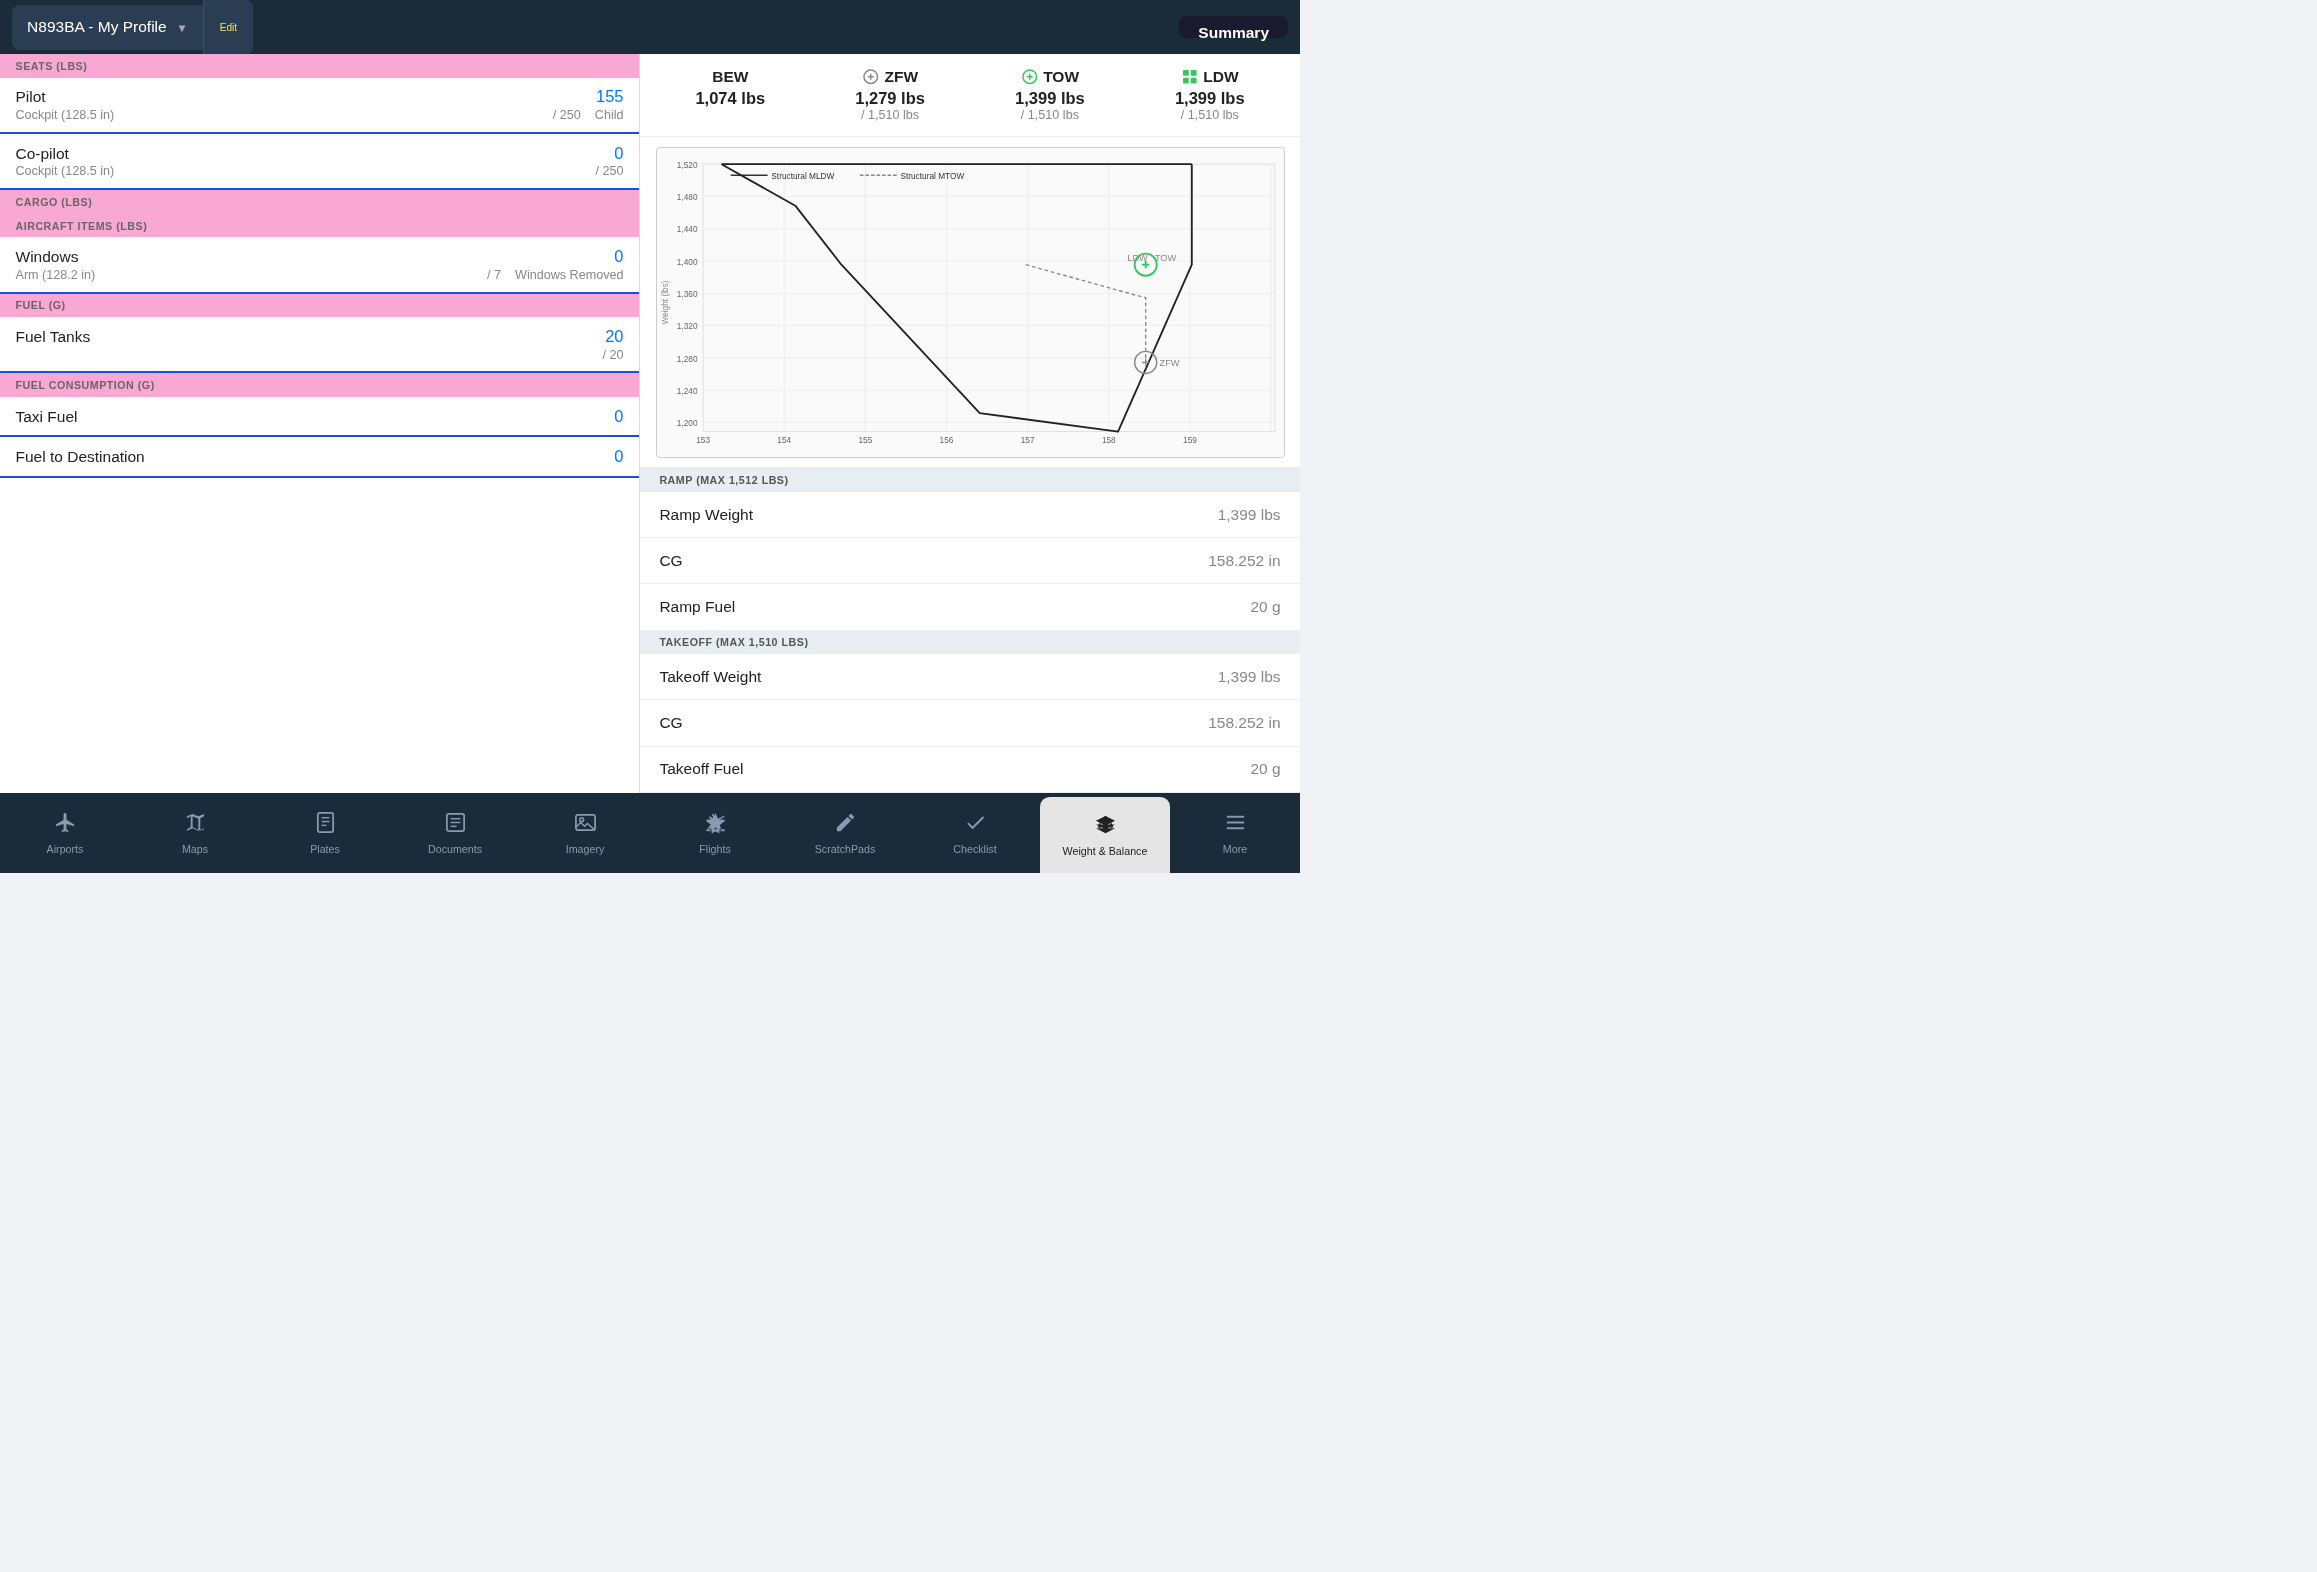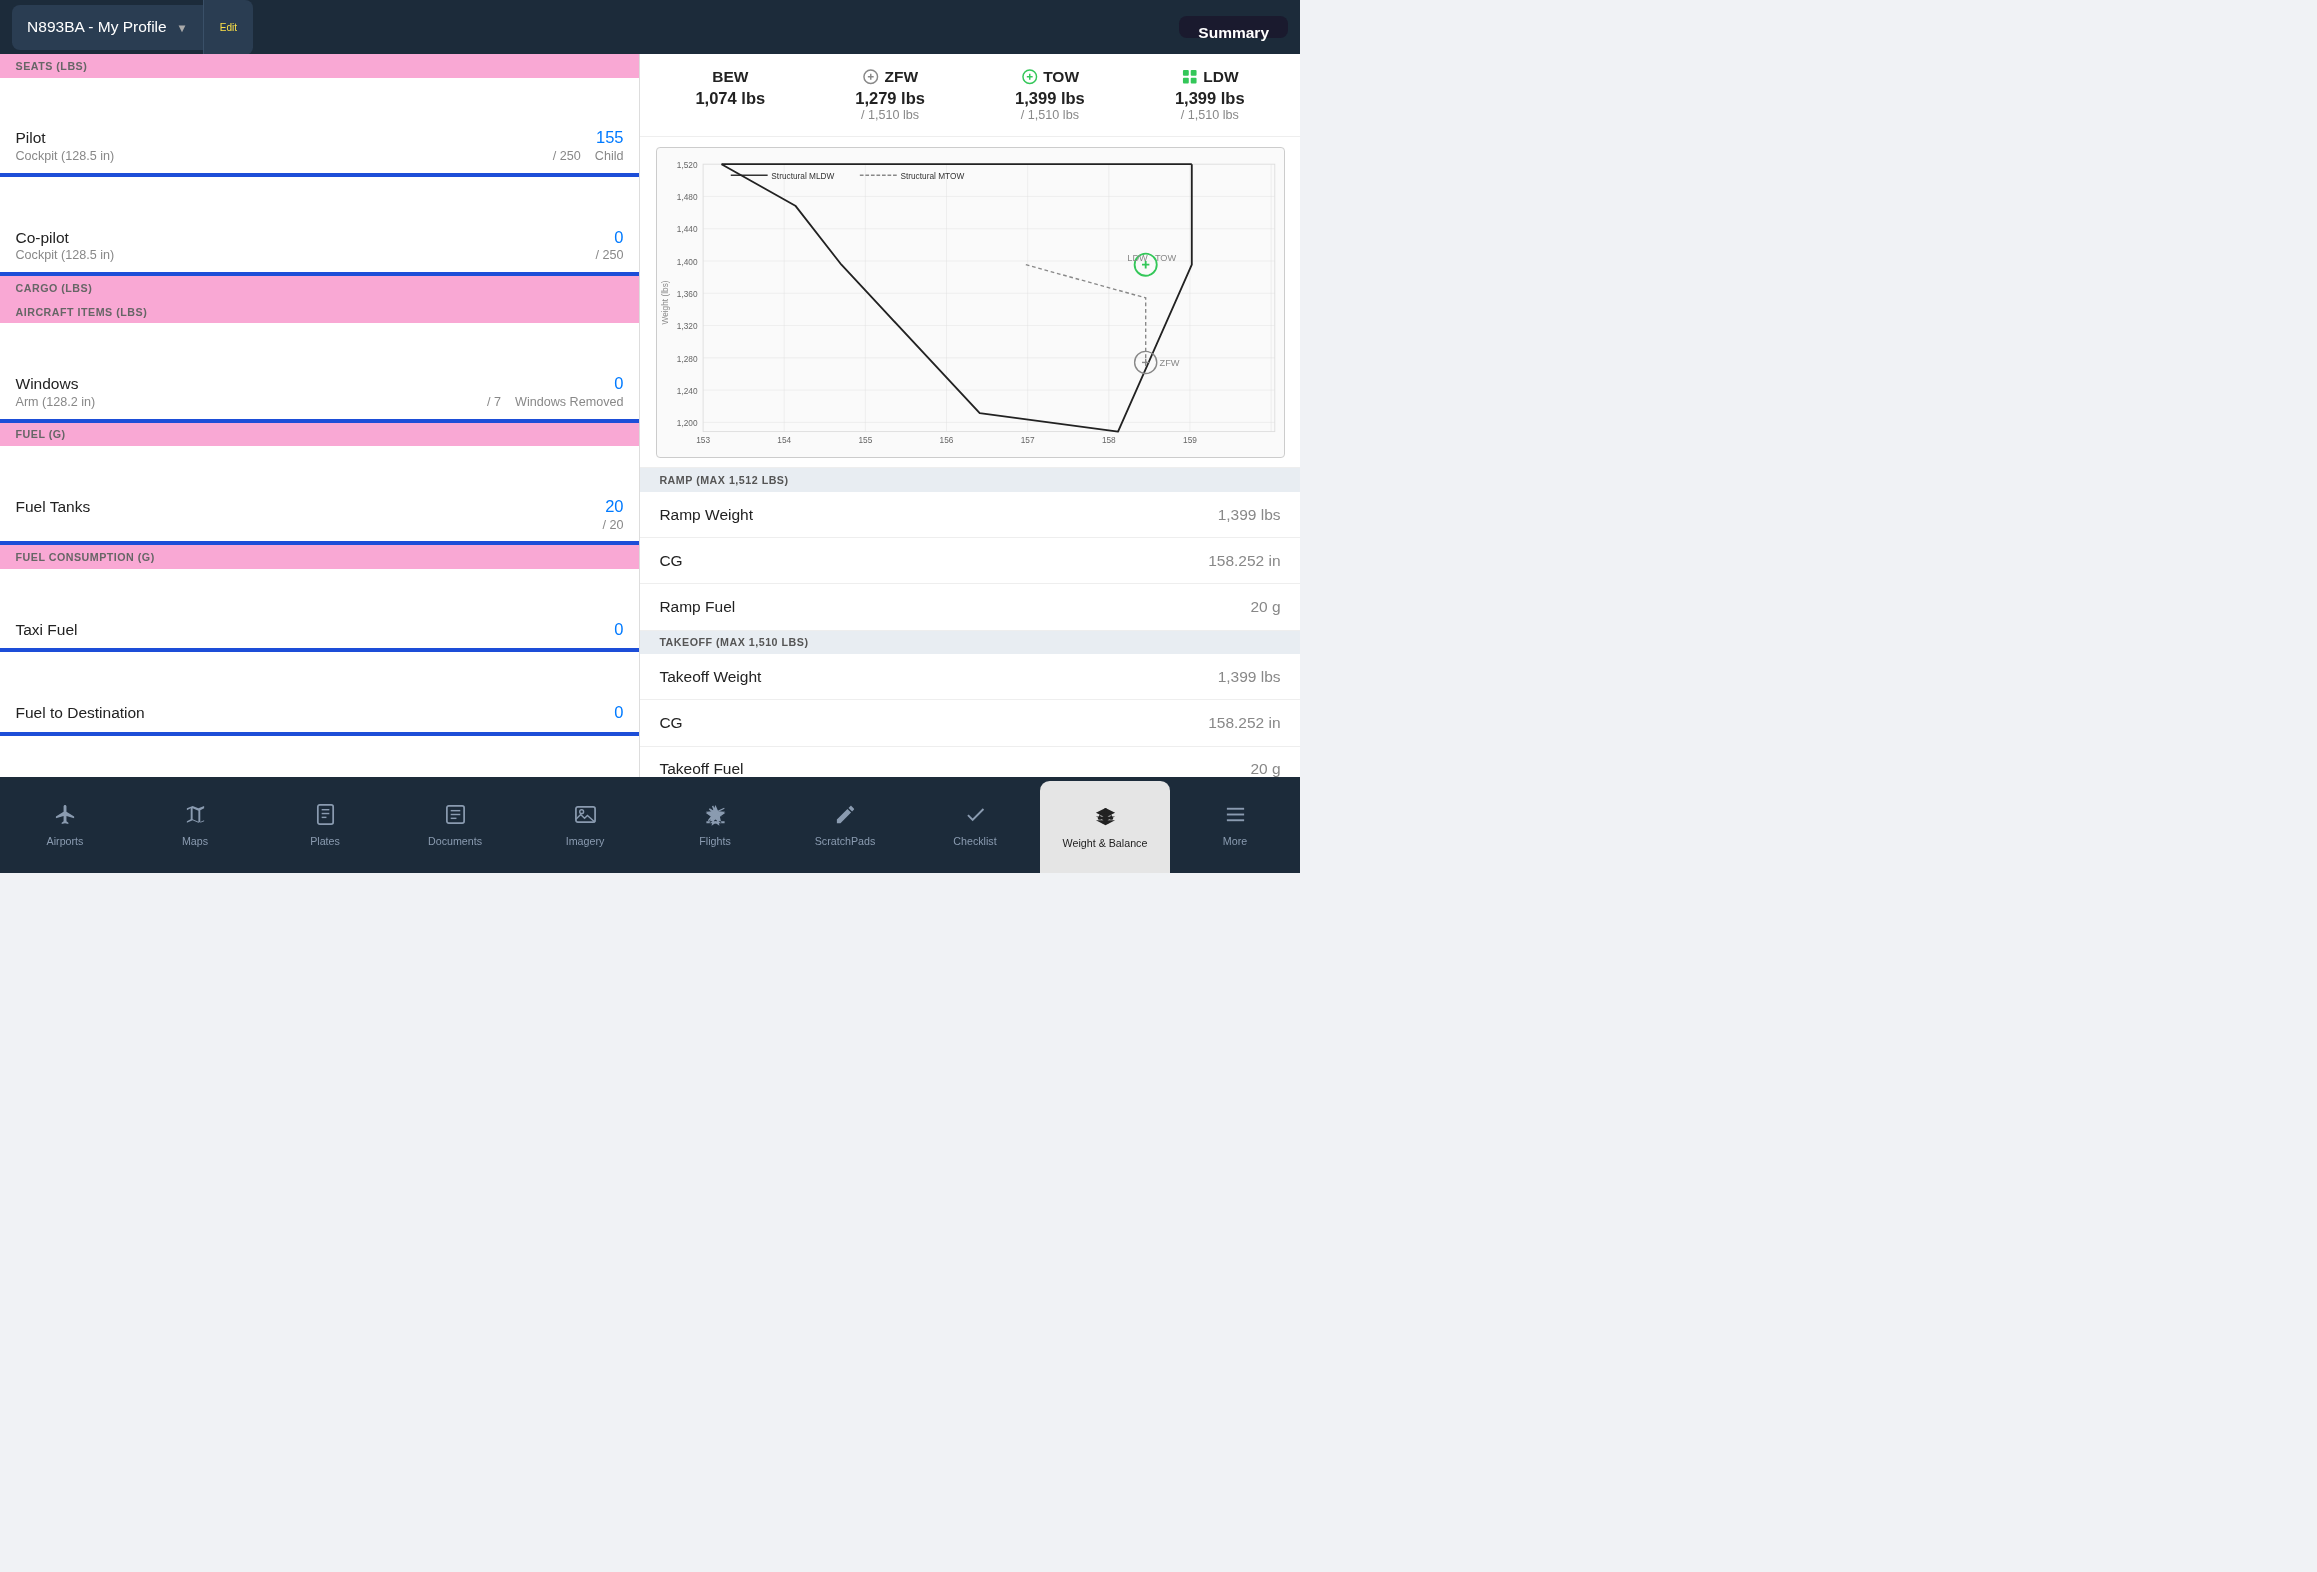--- a/index.html
+++ b/index.html
@@ -90,24 +90,23 @@
       padding: 5.8px 15.5px;
       font-size: 10.7px;
       font-weight: 700;
       color: #666;
       letter-spacing: 0.5px;
       text-transform: uppercase;
     }
 
     .item-row {
       padding: 9.7px 15.5px;
-      border-bottom: 4px solid #1d4ed8;
+      border-bottom: 2px solid #1d4ed8;
       display: flex;
       flex-direction: column;
-      margin-top: 41px;
     }
     .item-row-top {
       display: flex;
       justify-content: space-between;
       align-items: baseline;
     }
     .item-name {
       font-size: 15.5px;
       font-weight: 500;
       color: #222;
@@ -218,21 +217,21 @@
     }
     .summary-row-value {
       font-size: 15.5px;
       color: #888;
       font-weight: 400;
     }
 
     
     .bottom-nav {
       background: #1c2b3a;
-      height: 96px;
+      height: 80px;
       display: flex;
       align-items: stretch;
       flex-shrink: 0;
     }
     .nav-item {
       flex: 1;
       display: flex;
       flex-direction: column;
       align-items: center;
       justify-content: center;

